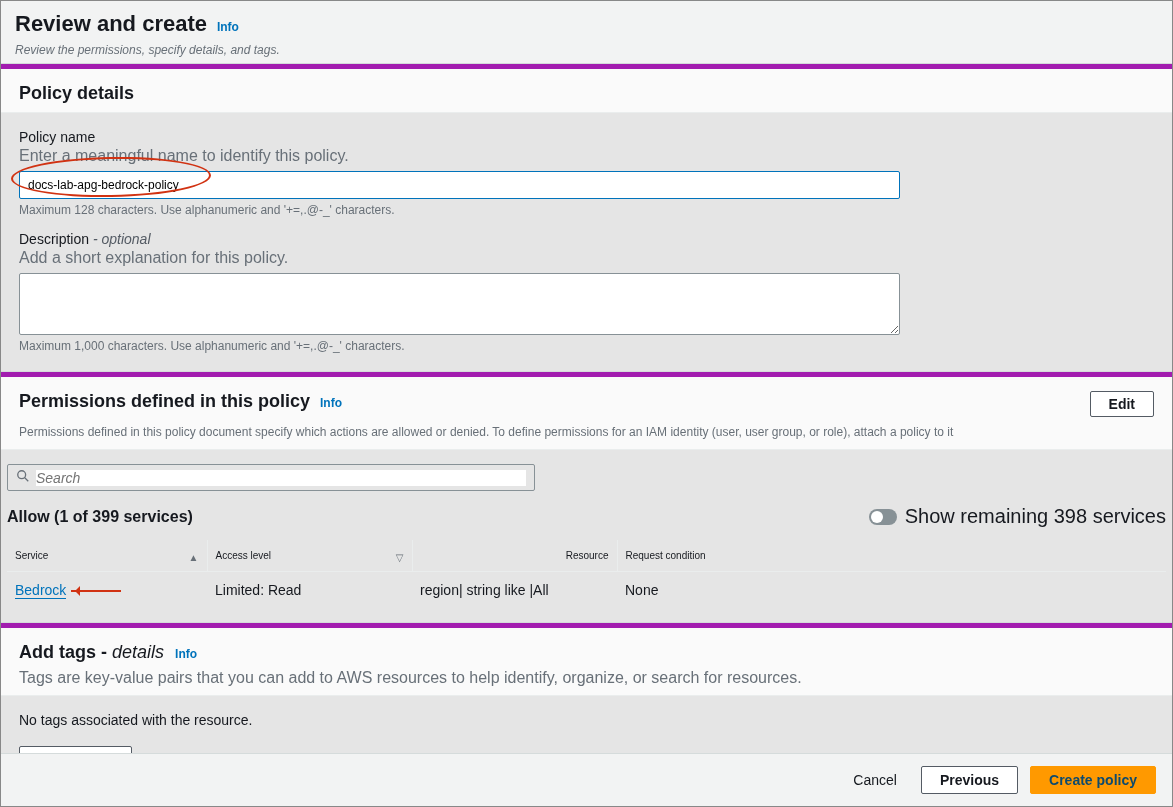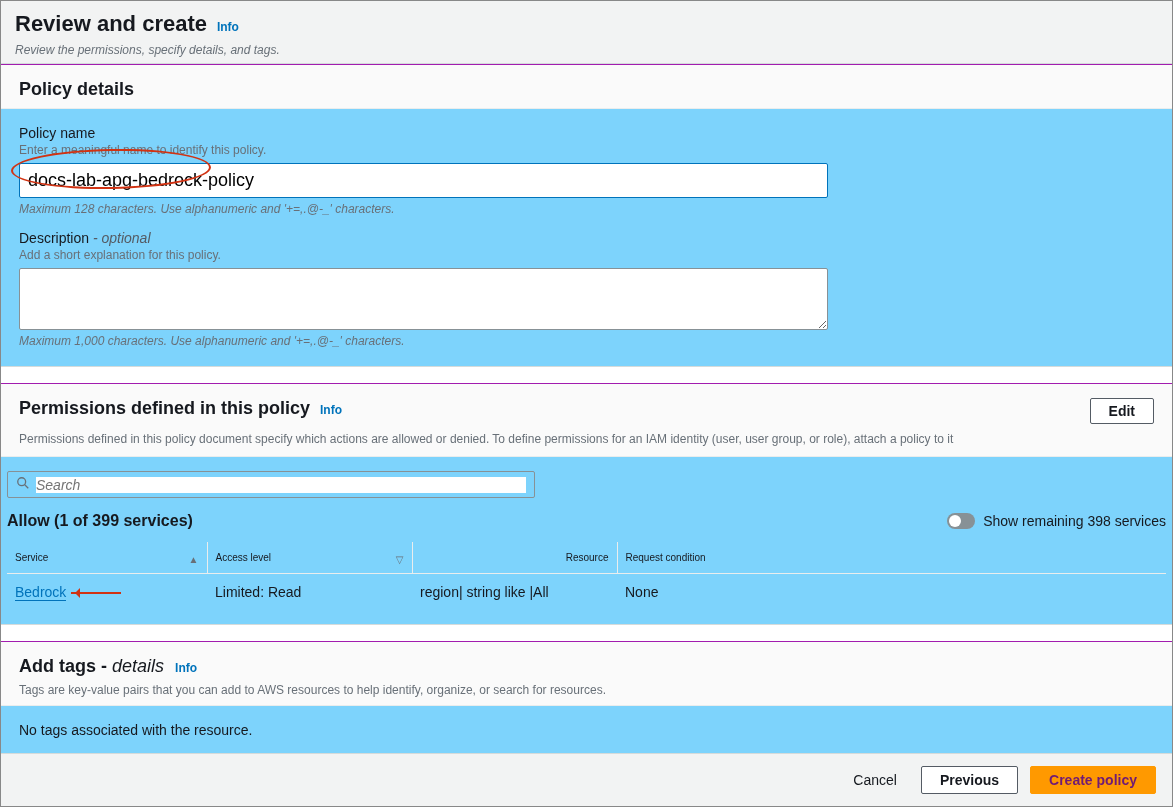--- a/index.html
+++ b/index.html
@@ -20,48 +20,48 @@
     padding: 10px 14px 6px;
     border-bottom: 1px solid #d5dbdb;
   }
   .page-header h1 { font-size: 22px; font-weight: 700; display: inline; }
   .info-link { color: #0073bb; font-size: 12px; font-weight: 700; margin-left: 6px; cursor: pointer; }
   .page-header .subtitle { font-size: 12px; color: #687078; margin-top: 6px; font-style: italic; }
 
   .content { display: flex; flex-direction: column; flex: 1 1 auto; overflow: hidden; }
 
   .section {
-    background: #7dd3fc;
-    border-top: 1px solid #a21caf;
+    background: #e5e5e5;
+    border-top: 5px solid #a21caf;
     border-bottom: 1px solid #d5dbdb;
-    margin-bottom: 16px;
+    margin-bottom: 0;
   }
   .section-header {
     background: #fafafa;
     padding: 14px 18px 8px;
     border-bottom: 1px solid #eaeded;
     display: flex;
     align-items: center;
     justify-content: space-between;
   }
   .section-header h2 { font-size: 18px; font-weight: 700; }
   .section-body { padding: 16px 18px 18px; }
   .section .subdesc { font-size: 12px; color: #687078; margin-top: 4px; padding: 0 18px 10px; }
 
   .field-label { font-size: 14px; font-weight: 400; color: #16191f; }
   .field-label .optional { font-style: italic; color: #545b64; }
-  .field-help { font-size: 12px; color: #687078; margin-top: 2px; }
-  .field-constraint { font-size: 12px; color: #687078; margin-top: 4px; font-style: italic; }
+  .field-help { font-size: 16px; color: #687078; margin-top: 2px; }
+  .field-constraint { font-size: 12px; color: #687078; margin-top: 4px; }
 
   .text-input, .textarea {
     display: block;
-    width: 809px;
+    width: 881px;
     margin-top: 6px;
     padding: 6px 8px;
-    font-size: 18px;
+    font-size: 12px;
     border: 1px solid #879196;
     border-radius: 2px;
     font-family: inherit;
   }
   .text-input.highlight { border-color: #0073bb; }
   .textarea { height: 62px; resize: both; }
 
   .circle-annot {
     position: absolute;
     border: 2px solid #d13212;
@@ -93,42 +93,42 @@
     padding: 4px 18px;
     border: 1px solid #545b64;
     border-radius: 2px;
     background: #fff;
     font-size: 14px;
     cursor: pointer;
     font-weight: 700;
     color: #16191f;
   }
   .btn-link { border: none; background: none; color: #16191f; font-weight: 400; padding: 6px 12px; }
-  .btn-primary { background: #ff9900; border-color: #ff9900; color: #701a75; }
+  .btn-primary { background: #ff9900; border-color: #ff9900; color: #0c4a6e; }
 
   .search-box {
     display: flex;
     align-items: center;
     border: 1px solid #879196;
     border-radius: 2px;
     width: 528px;
     padding: 4px 8px;
     margin: 14px 0 4px;
   }
   .search-box svg { width: 14px; height: 14px; margin-right: 6px; stroke: #687078; fill: none; }
   .search-box input { border: none; outline: none; flex: 1; font-size: 14px; font-style: italic; color: #687078; }
 
   .allow-row {
     display: flex;
     align-items: center;
     justify-content: space-between;
     padding: 10px 0 6px;
   }
   .allow-row h3 { font-size: 16px; font-weight: 700; }
-  .toggle-wrap { display: flex; align-items: center; gap: 8px; font-size: 14px; }
+  .toggle-wrap { display: flex; align-items: center; gap: 8px; font-size: 20px; }
   .toggle {
     width: 28px; height: 16px; border-radius: 8px; background: #879196; position: relative;
   }
   .toggle::after {
     content: ""; position: absolute; left: 2px; top: 2px; width: 12px; height: 12px;
     background: #fff; border-radius: 50%;
   }
 
   table.perm-table { width: 100%; border-collapse: collapse; margin-top: 6px; }
   table.perm-table th {

